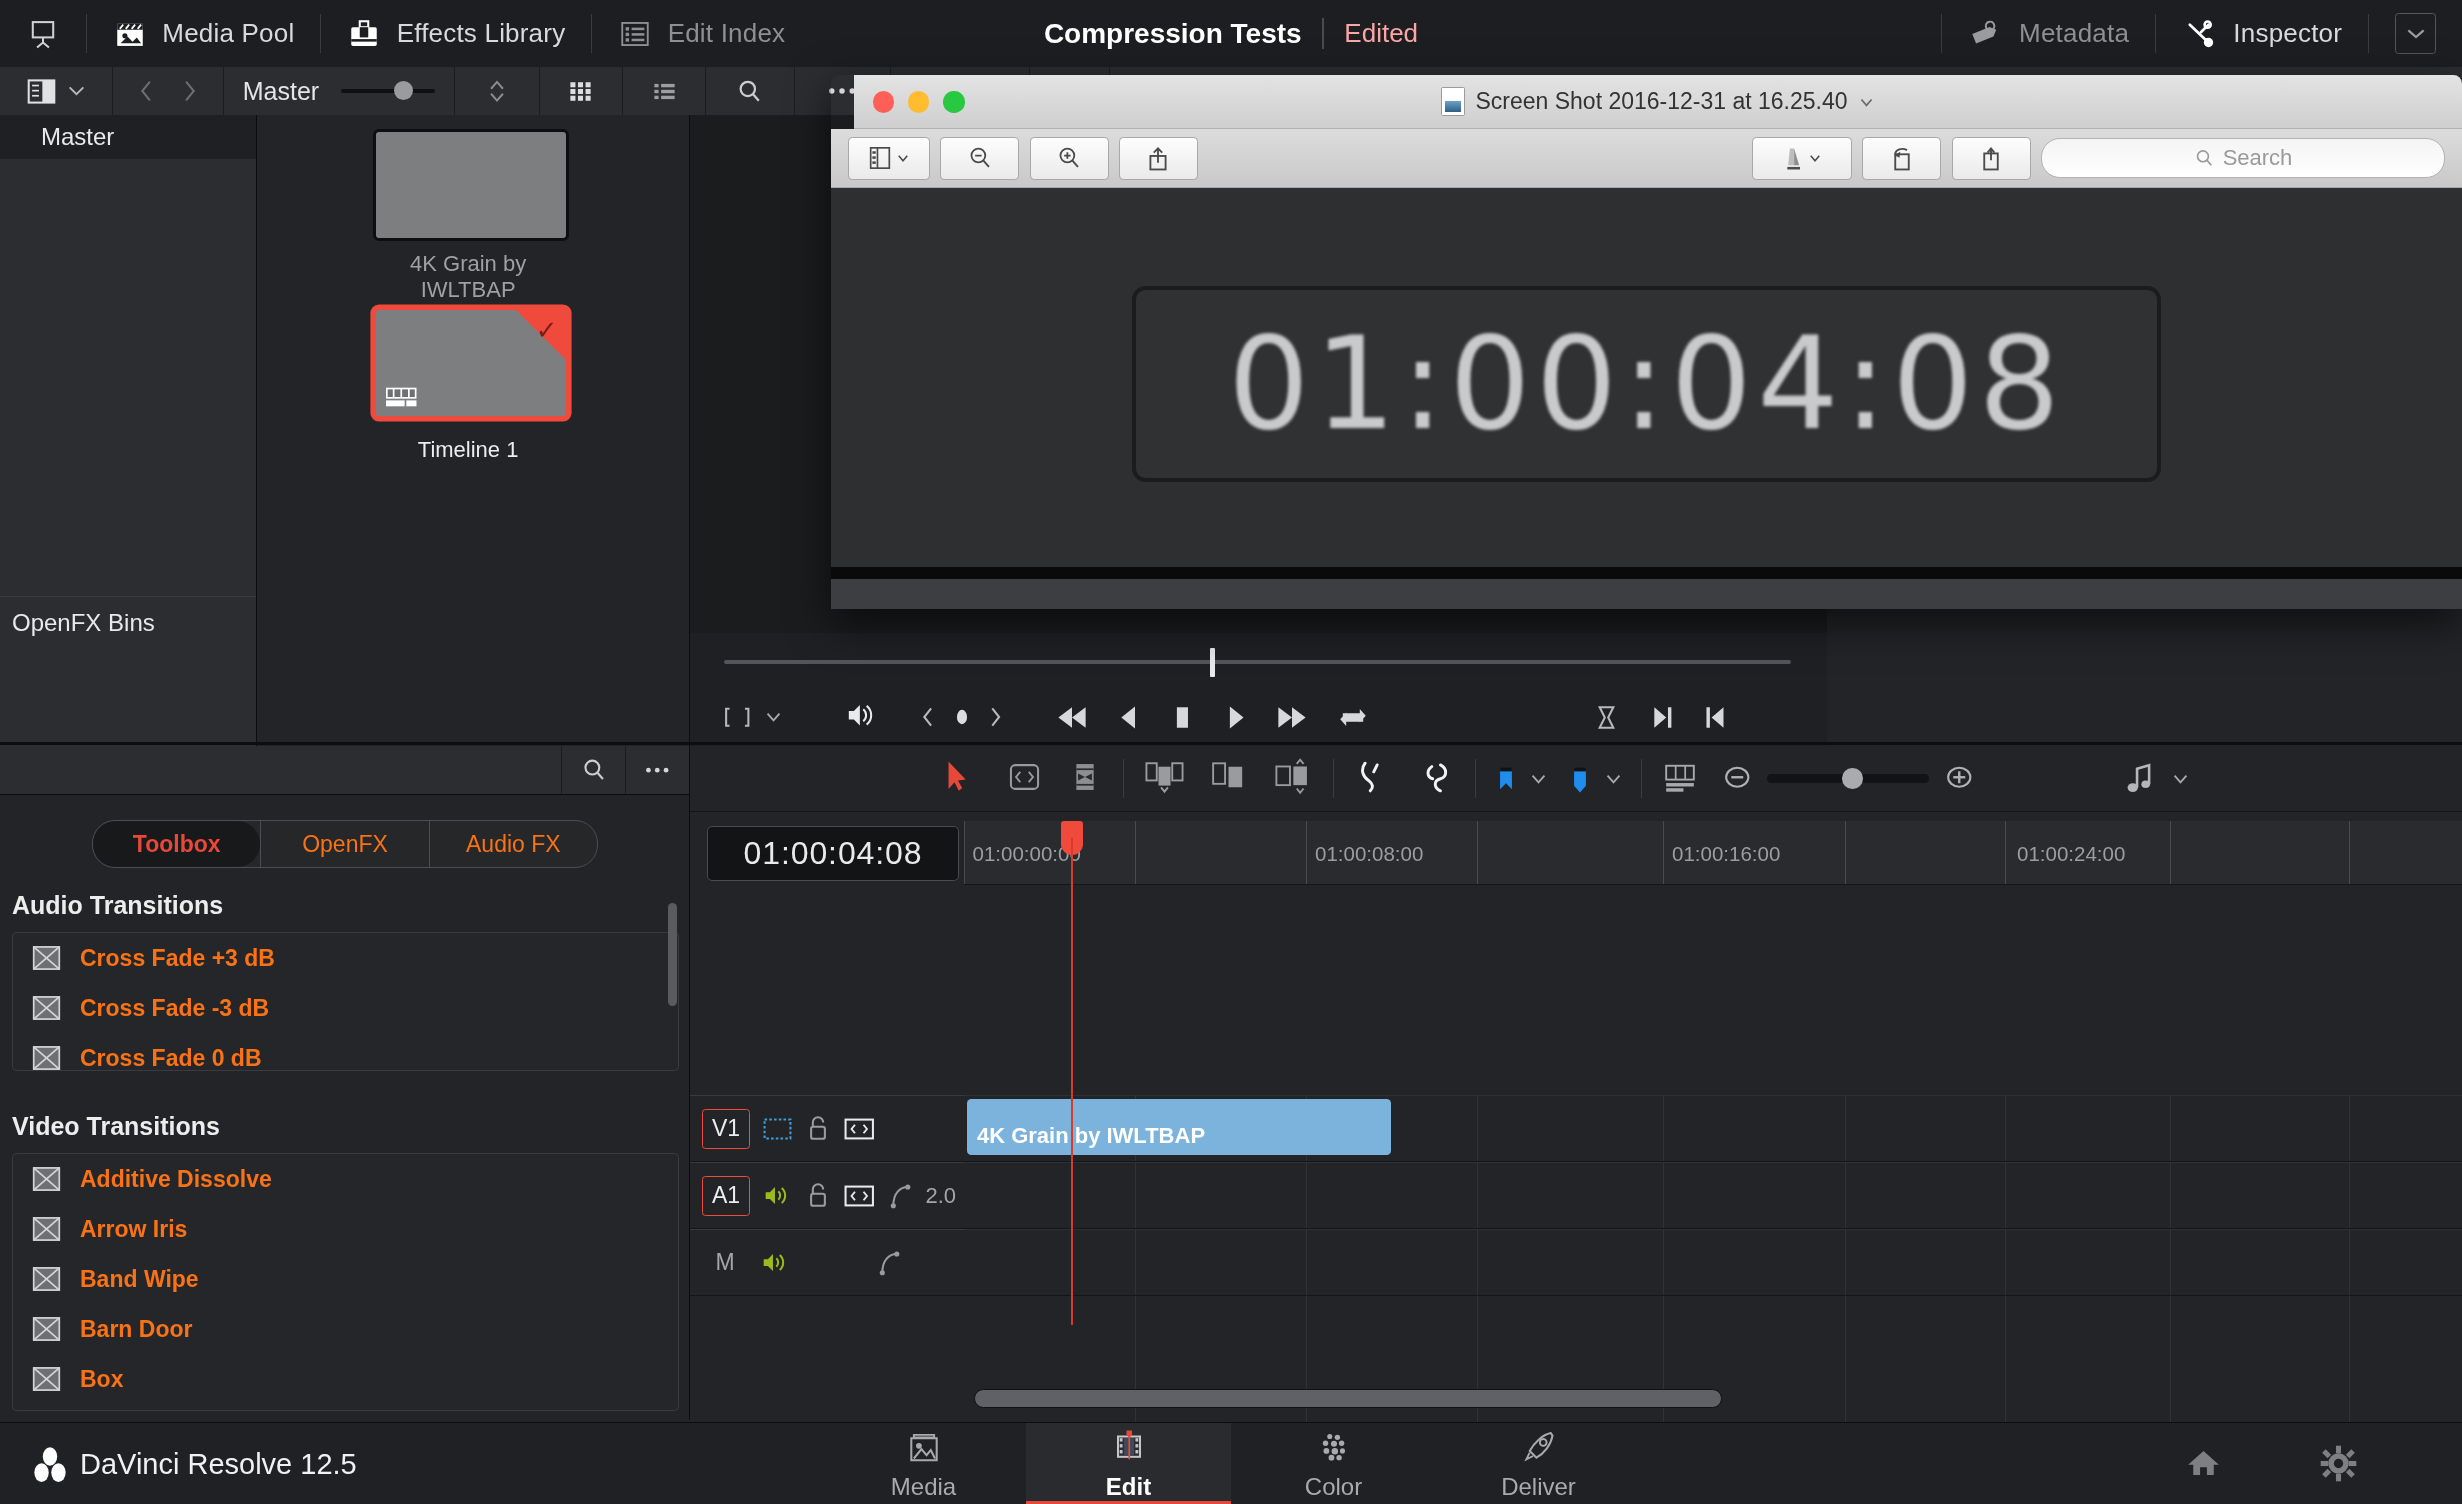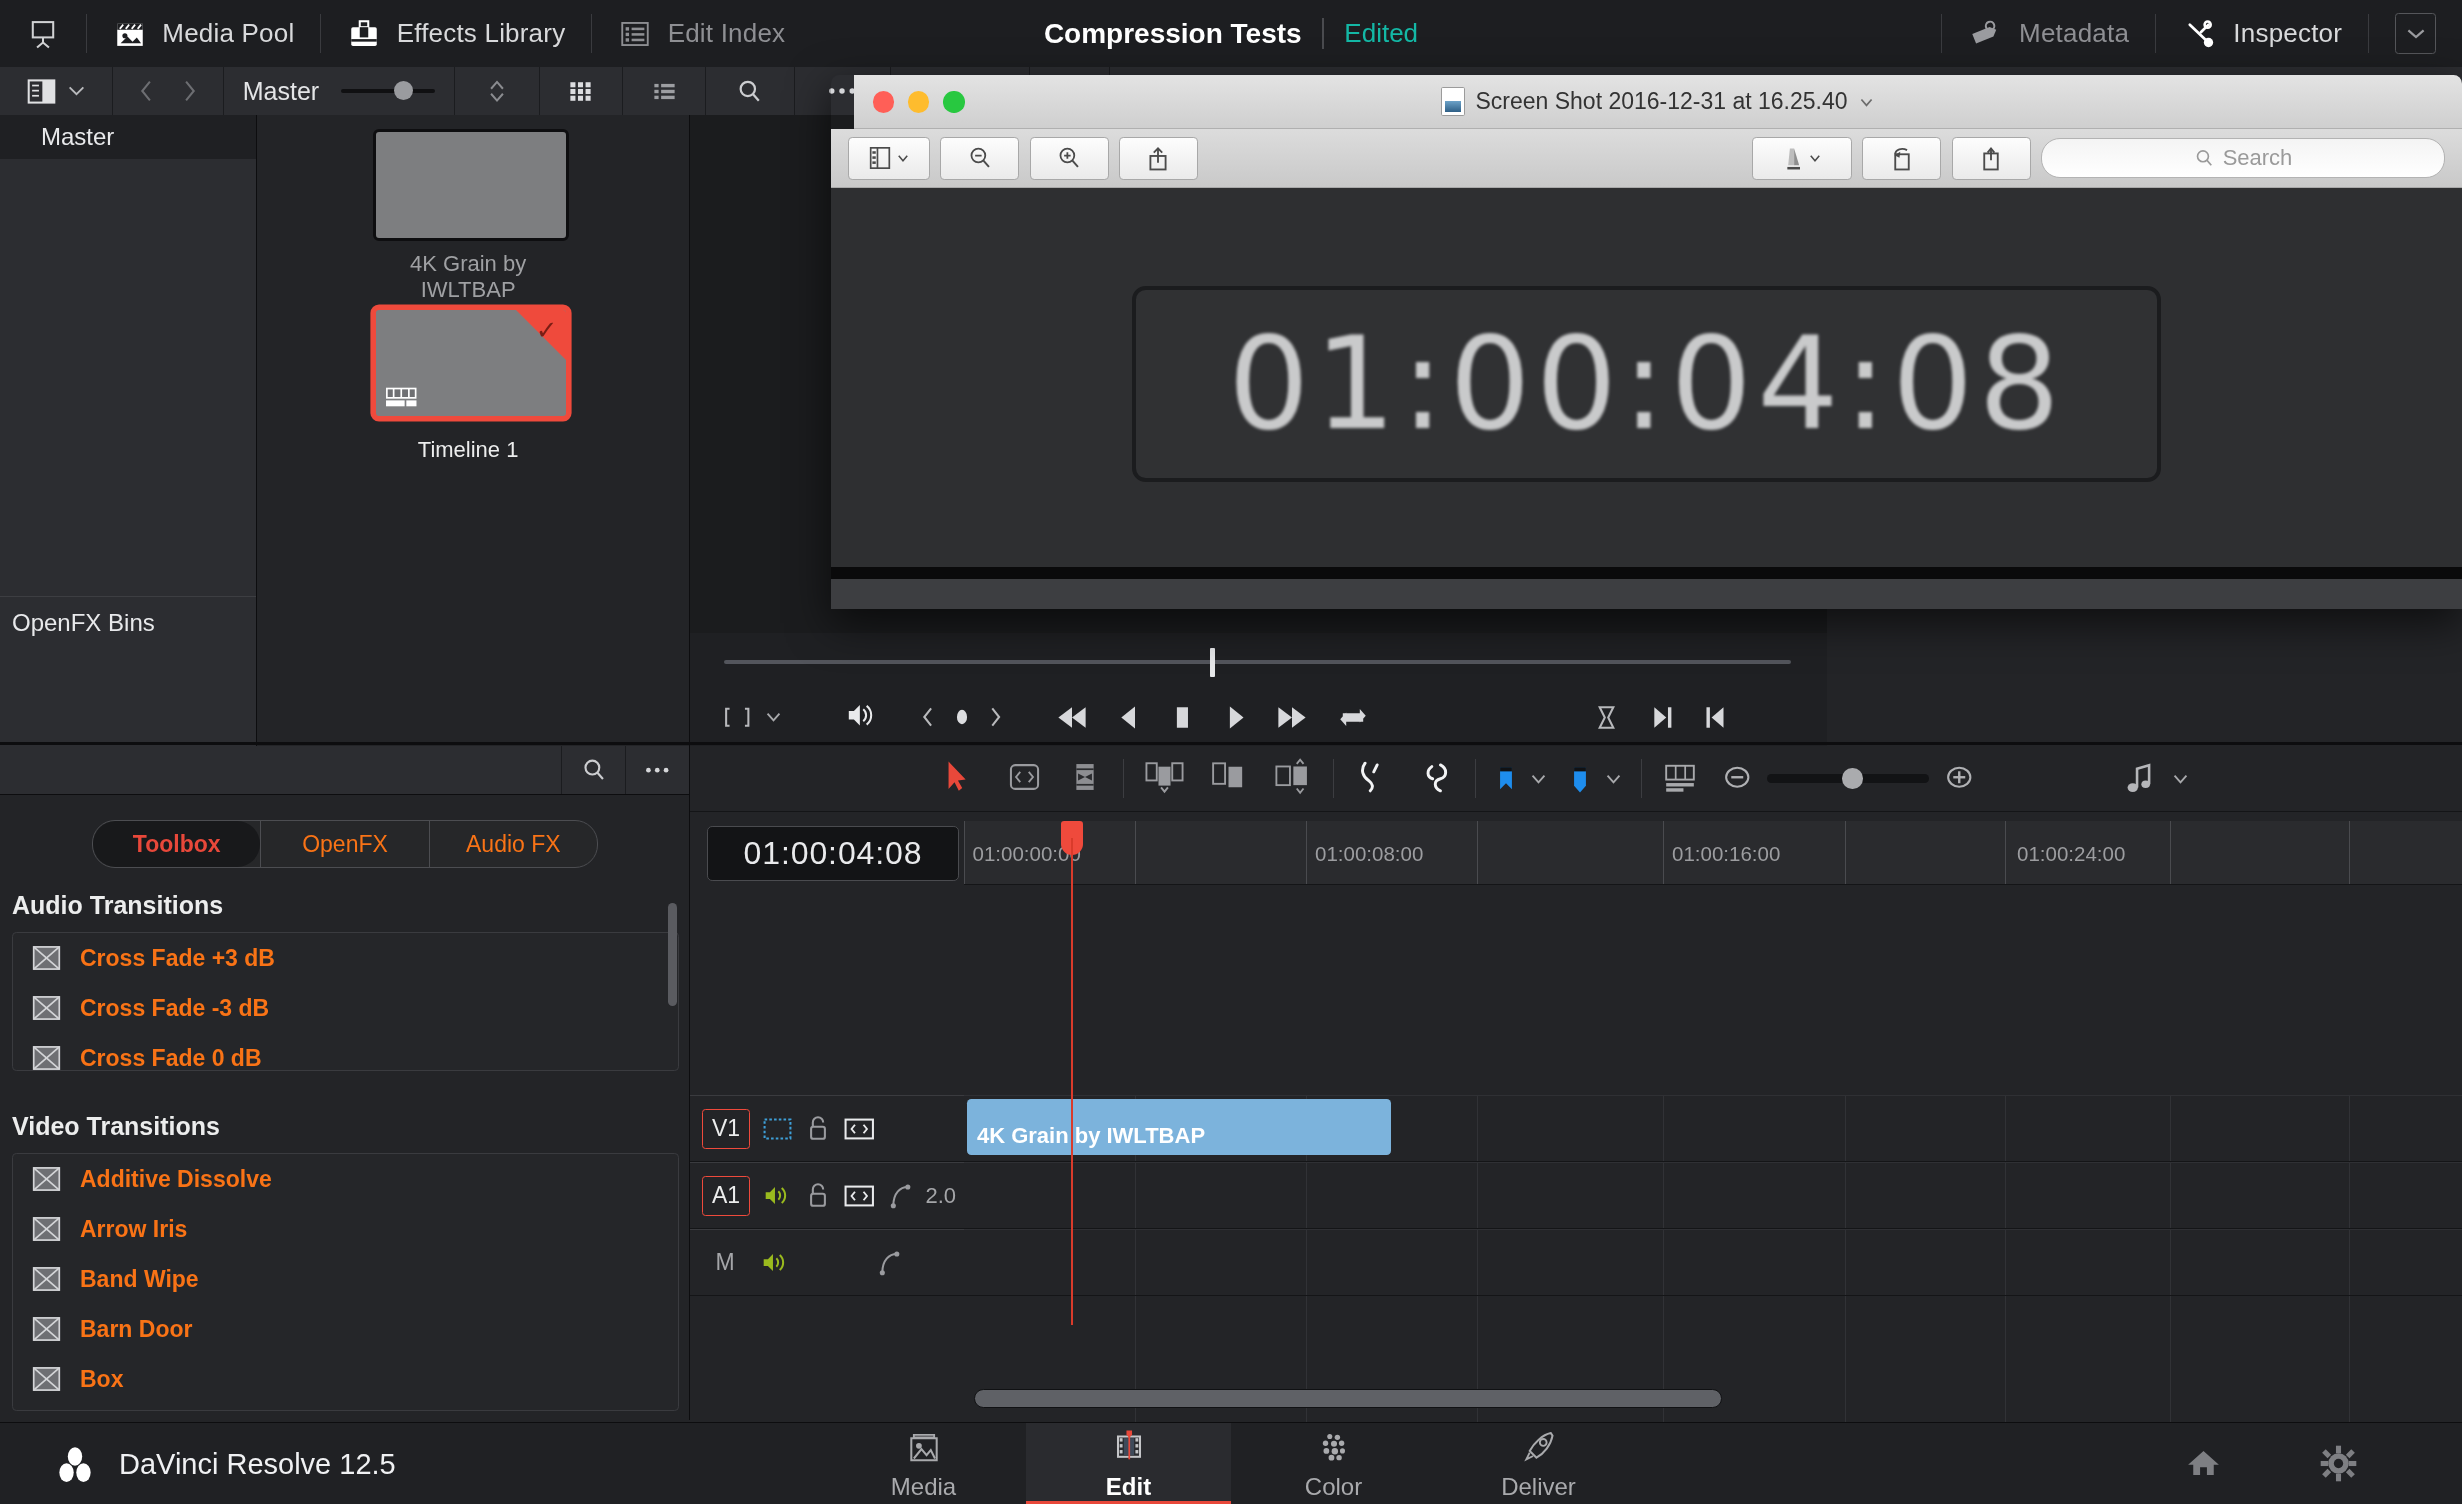--- a/index.html
+++ b/index.html
@@ -11,21 +11,21 @@
   .topbar{position:absolute;left:0;top:0;width:2462px;height:67px;background:#1d1e21;
           display:flex;align-items:center;border-bottom:0.9px solid #0d0d0f;}
   .tb-item{display:flex;align-items:center;height:67px;padding:0 26px;gap:15.4px;}
   .tb-sep{width:0.9px;height:39px;background:#3a3b3f;}
   .tb-label{font-size:26px;color:#d8d9db;letter-spacing:0.2px;}
   .tb-label.dim{color:#8e8f93;}
   .tb-title{position:absolute;left:0;right:0;top:0;height:67px;display:flex;align-items:center;
             justify-content:center;gap:20.5px;pointer-events:none;}
   .tb-title .name{font-size:28px;color:#ffffff;font-weight:600;}
   .tb-title .vsep{width:1.7px;height:31px;background:#4a4b4f;}
-  .tb-title .edited{font-size:26px;color:#14b8a6;}
+  .tb-title .edited{font-size:26px;color:#fca5a5;}
   .tb-right{position:absolute;right:0;top:0;height:67px;display:flex;align-items:center;}
   .chev-box{width:39px;height:39px;border:1.7px solid #55565a;border-radius:3.4px;
             display:flex;align-items:center;justify-content:center;}
 
   
   .mptoolbar{position:absolute;left:0;top:67px;width:2462px;height:48px;background:#2c2d31;
              display:flex;align-items:center;border-bottom:0.9px solid #0d0d0f;}
   .mt-cell{display:flex;align-items:center;justify-content:center;height:48px;
            border-right:0.9px solid #1b1c1f;padding:0 13.7px;gap:10.3px;}
   .mt-master{font-size:25px;color:#e4e5e7;}
@@ -112,21 +112,21 @@
         font-size:22px;color:#ffffff;font-weight:600;box-sizing:border-box;}
   .gridline{position:absolute;top:0;bottom:0;width:0.9px;background:#313236;}
   .playhead{position:absolute;top:0;width:1.7px;background:#d93b2b;}
   .phflag{position:absolute;width:22px;height:34px;background:#ef4a3c;}
   .hscroll{position:absolute;left:284px;bottom:12px;width:746px;height:17px;background:#5f6166;
            border:1.7px solid #101113;border-radius:9.4px;}
 
   
   .bottomnav{position:absolute;left:0;top:1422px;width:2462px;height:83px;background:#202124;
              border-top:0.9px solid #0d0d0f;display:flex;align-items:center;}
-  .brand{display:flex;align-items:center;gap:22px;padding-left:53px;}
+  .brand{display:flex;align-items:center;gap:8px;padding-left:28px;}
   .brand-txt{font-size:29px;color:#f0f1f3;}
   .navcenter{position:absolute;left:0;right:0;top:0;height:83px;display:flex;
              align-items:stretch;justify-content:center;}
   .navbtn{width:205px;display:flex;flex-direction:column;align-items:center;
           justify-content:center;gap:5.1px;position:relative;}
   .navbtn.active{background:#2a2b2f;}
   .navbtn.active:after{content:"";position:absolute;left:0;right:0;bottom:0;height:5.1px;background:#e8483a;}
   .navlbl{font-size:24px;color:#a9aaad;}
   .navbtn.active .navlbl{color:#ffffff;font-weight:600;}
   .navright{position:absolute;right:0;top:0;height:83px;display:flex;align-items:center;gap:94px;

